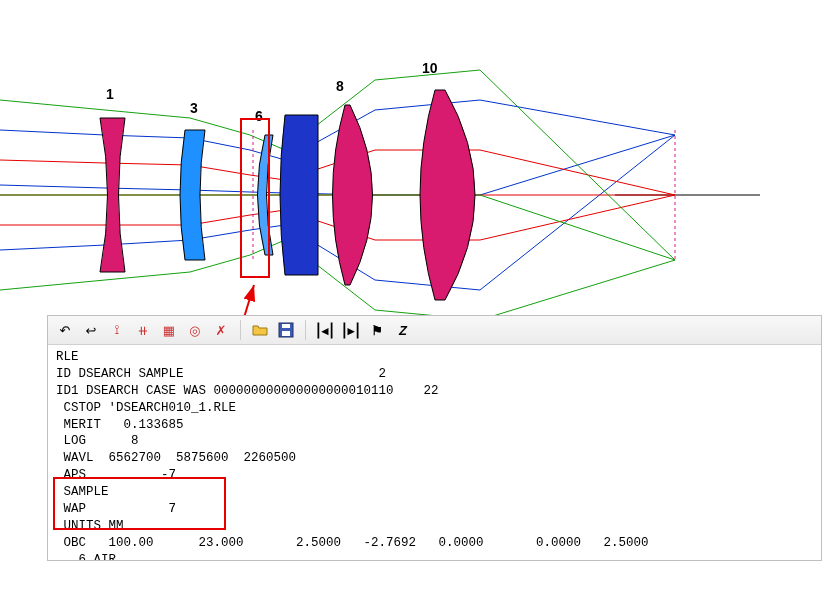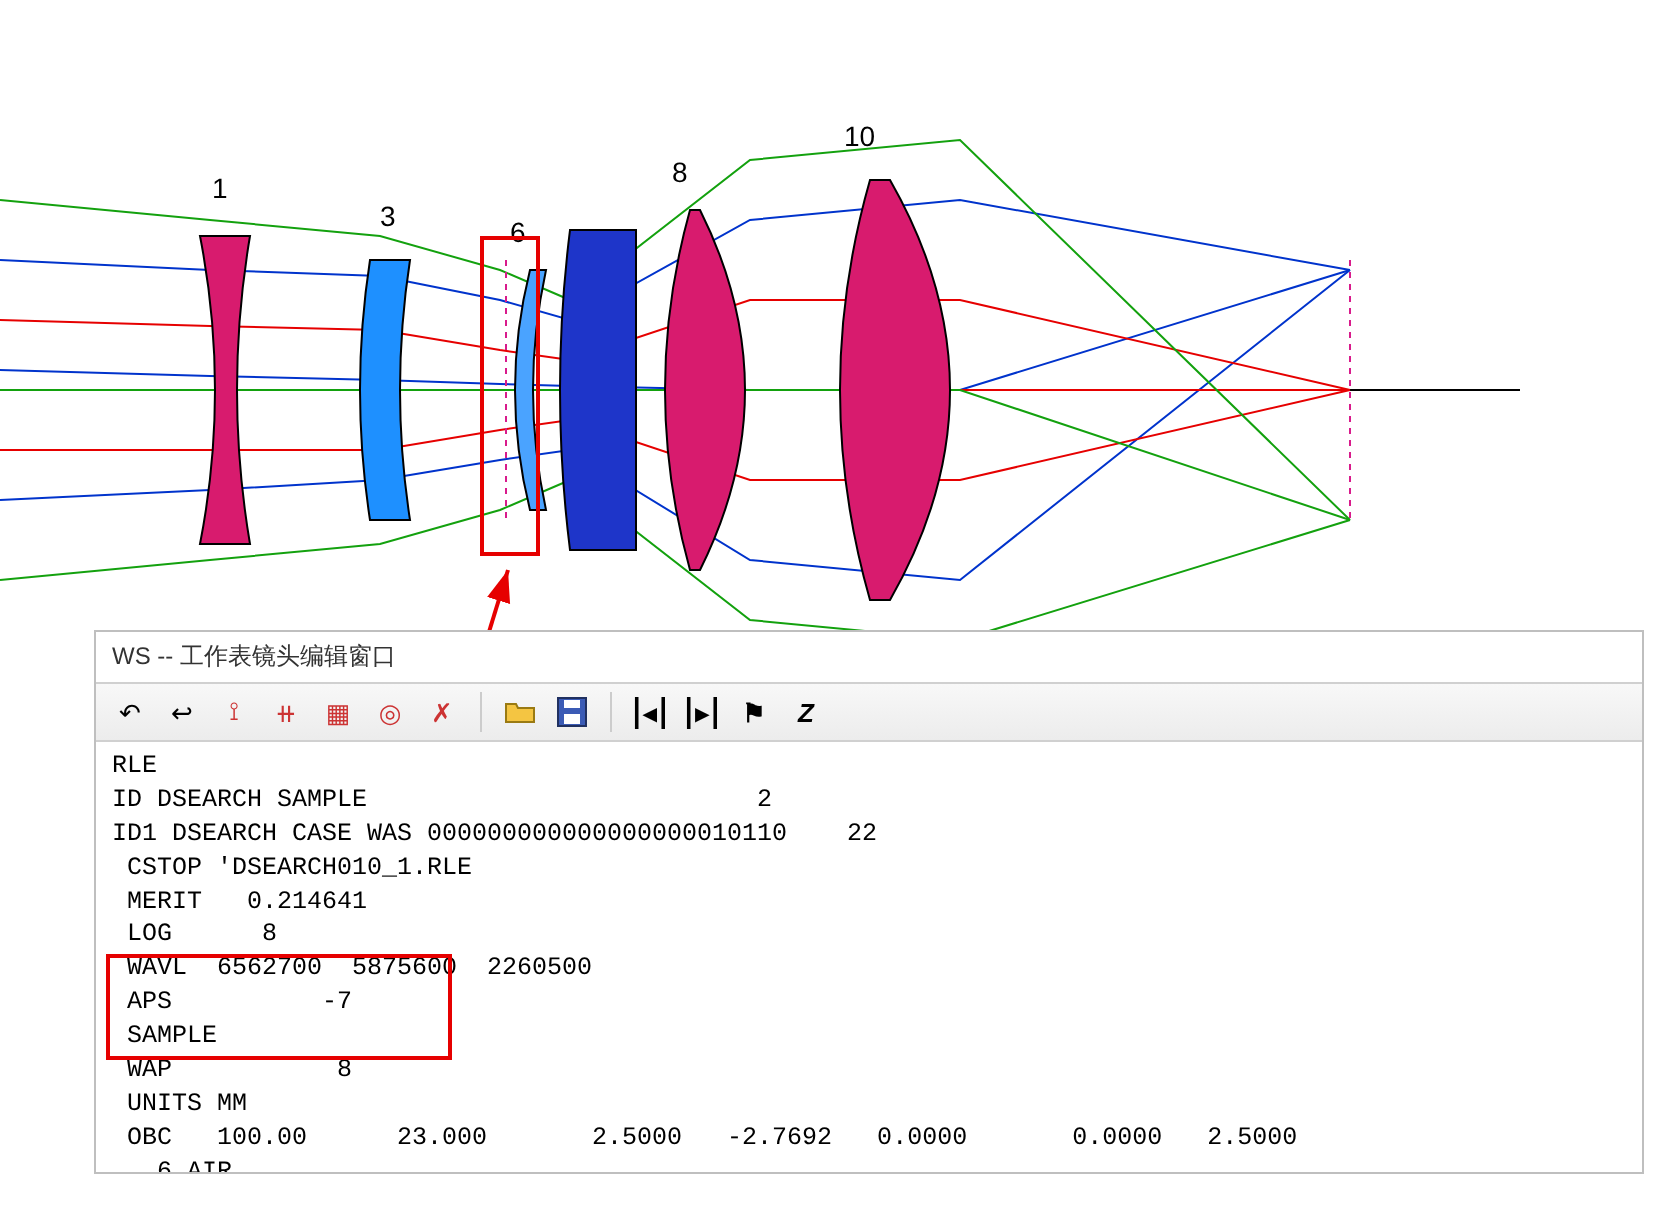--- a/index.html
+++ b/index.html
@@ -62,21 +62,21 @@
     overflow: hidden;
   }
   .highlight-box {
     position: absolute;
     border: 2px solid #e60000;
     pointer-events: none;
   }
   .lens-label {
     position: absolute;
     font-family: Arial, sans-serif;
-    font-weight: normal;
+    font-weight: bold;
     font-size: 14px;
     color: #000;
   }
   .arrow-line {
     position: absolute;
     pointer-events: none;
   }
 </style>
 </head>
 <body>
@@ -151,21 +151,20 @@
 <svg class="arrow-line" style="left:0;top:0" width="828" height="615">
   <defs>
     <marker id="ah" markerWidth="10" markerHeight="10" refX="8" refY="3" orient="auto">
       <path d="M0,0 L8,3 L0,6 Z" fill="#e60000"></path>
     </marker>
   </defs>
   <line x1="195" y1="477" x2="254" y2="285" stroke="#e60000" stroke-width="2" marker-end="url(#ah)"></line>
 </svg>
 
 <div class="ws-window">
-  <div class="ws-title">WS -- 工作表镜头编辑窗口</div>
 
   <div class="ws-toolbar">
     <span class="tbtn" style="color:#000">↶</span>
     <span class="tbtn" style="color:#000">↩</span>
     <span class="tbtn" style="color:#c33">⟟</span>
     <span class="tbtn" style="color:#c33">⧺</span>
     <span class="tbtn" style="color:#c33">▦</span>
     <span class="tbtn" style="color:#c33">◎</span>
     <span class="tbtn" style="color:#c33">✗</span>
     <span class="sep"></span>
@@ -185,24 +184,24 @@
     <span class="tbtn" style="font-weight:bold;font-family:Arial">⎮◂⎮</span>
     <span class="tbtn" style="font-weight:bold;font-family:Arial">⎮▸⎮</span>
     <span class="tbtn" style="font-weight:bold">⚑</span>
     <span class="tbtn" style="font-weight:bold;font-family:Arial;font-style:italic">Z</span>
   </div>
 
   <div class="ws-body"><span>RLE</span>
 <span>ID DSEARCH SAMPLE                          2</span>
 <span>ID1 DSEARCH CASE WAS 000000000000000000010110    22</span>
 <span> CSTOP 'DSEARCH010_1.RLE</span>
-<span> MERIT   0.214641</span>
+<span> MERIT   0.133685</span>
 <span> LOG      8</span>
 <span> WAVL  6562700  5875600  2260500</span>
 <span> APS          -7</span>
 <span> SAMPLE</span>
-<span> WAP           8</span>
+<span> WAP           7</span>
 <span> UNITS MM</span>
 <span> OBC   100.00      23.000       2.5000   -2.7692   0.0000       0.0000   2.5000</span>
 <span>   6 AIR</span></div>
 </div>
 
 <div class="highlight-box" style="left:53px;top:477px;width:173px;height:53px"></div>
 
 </body></html>

